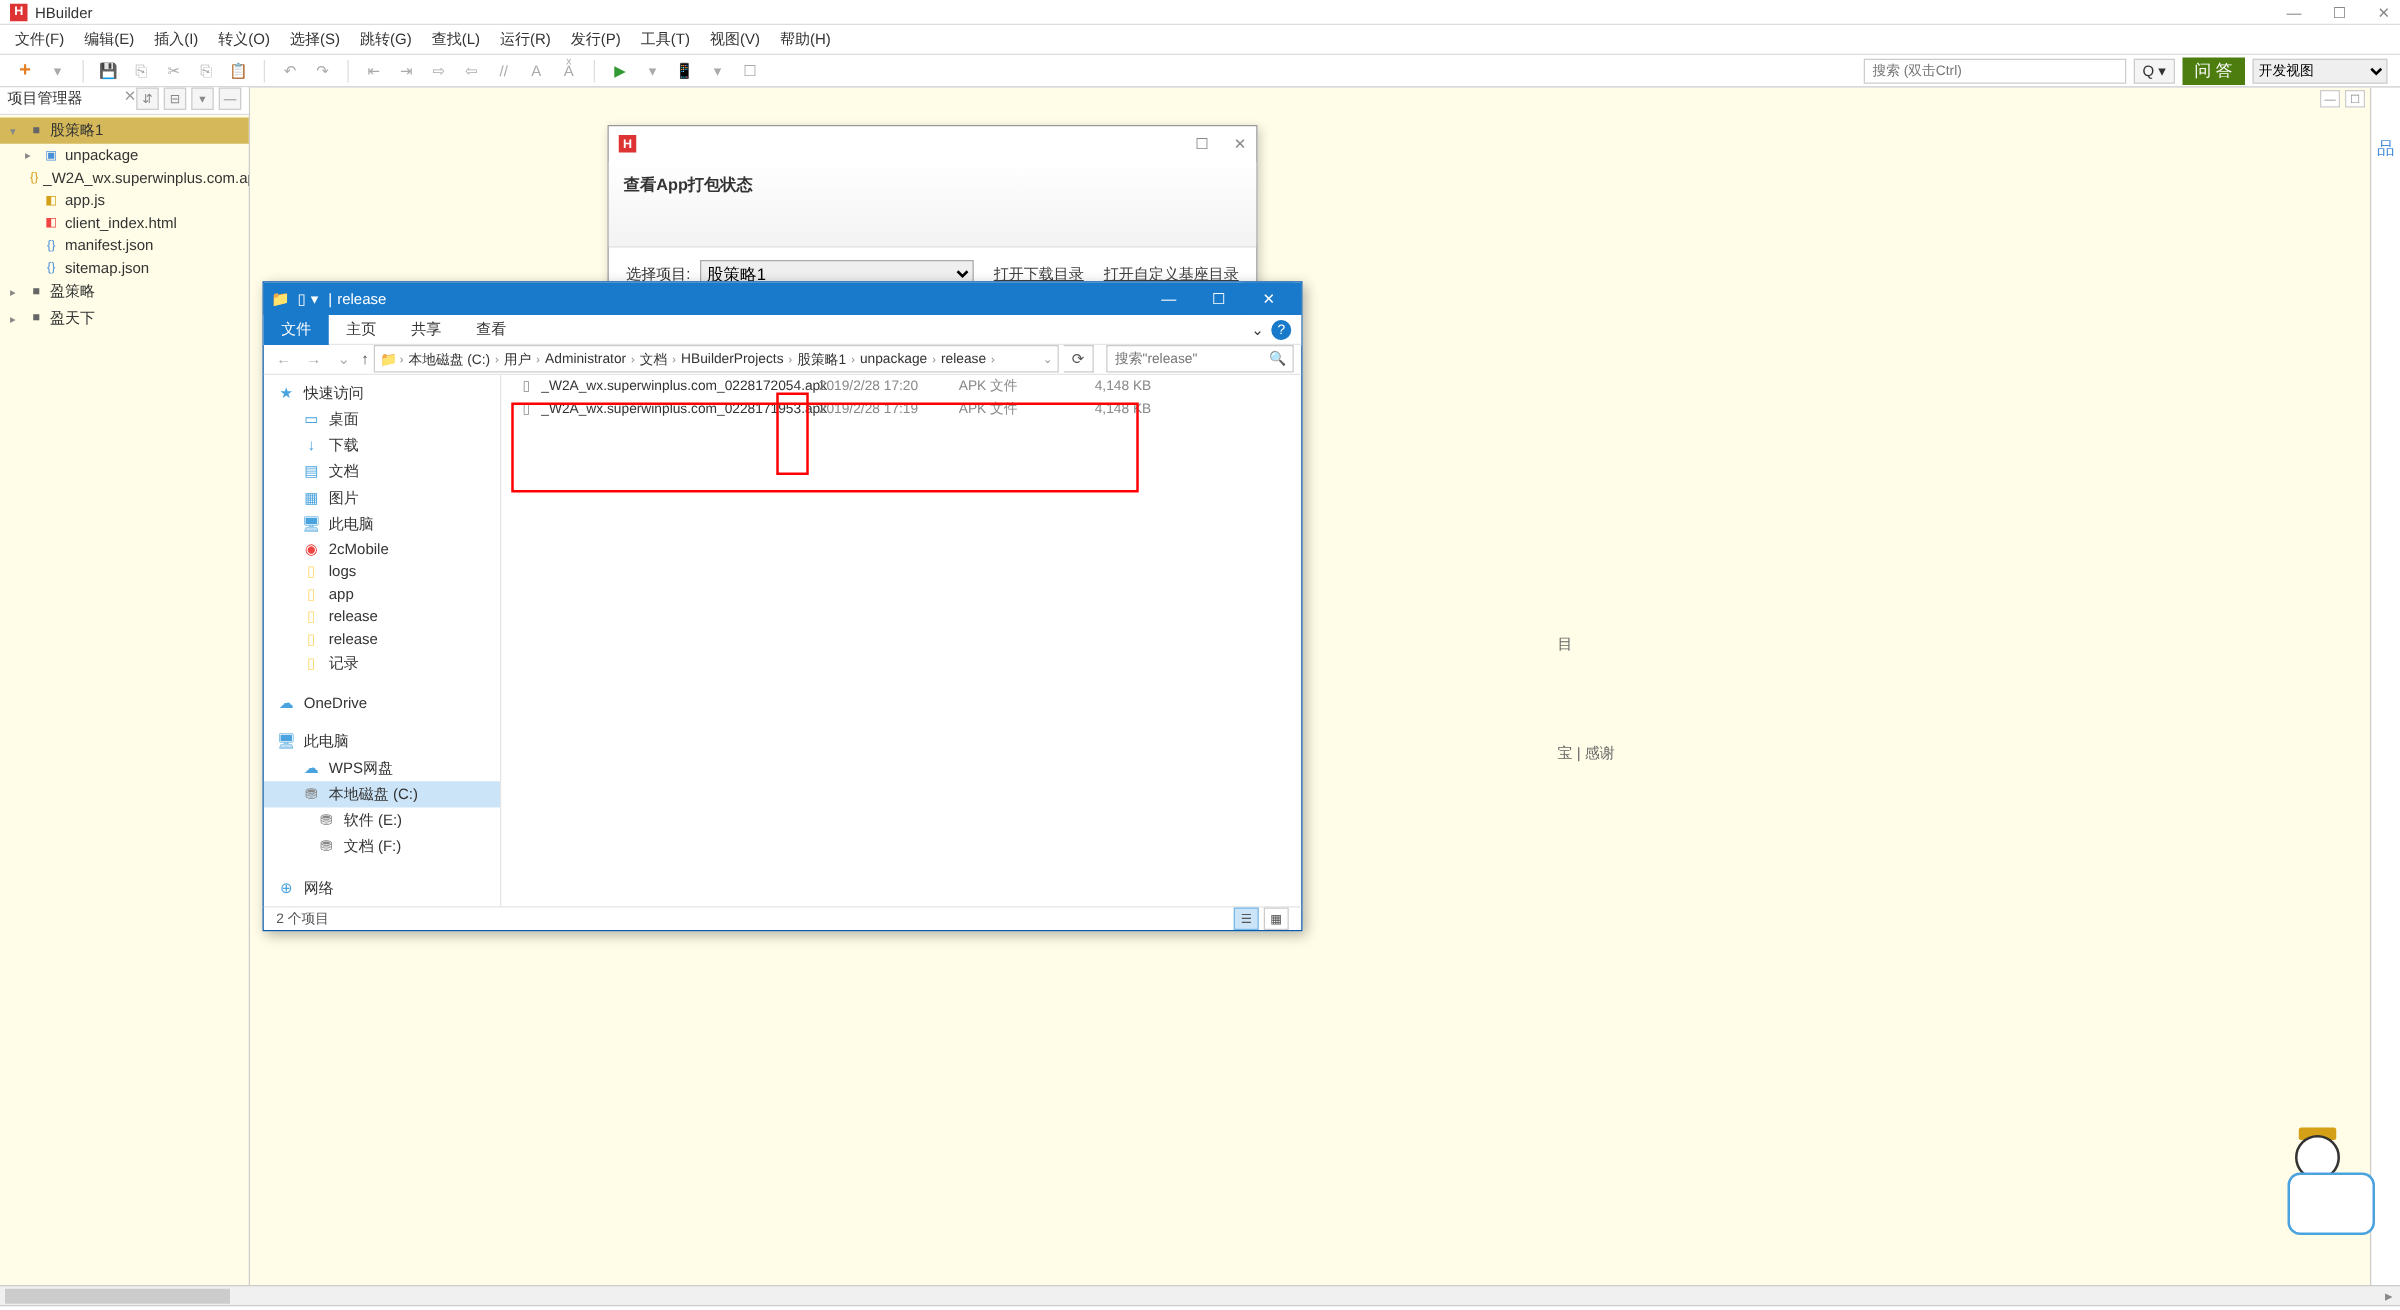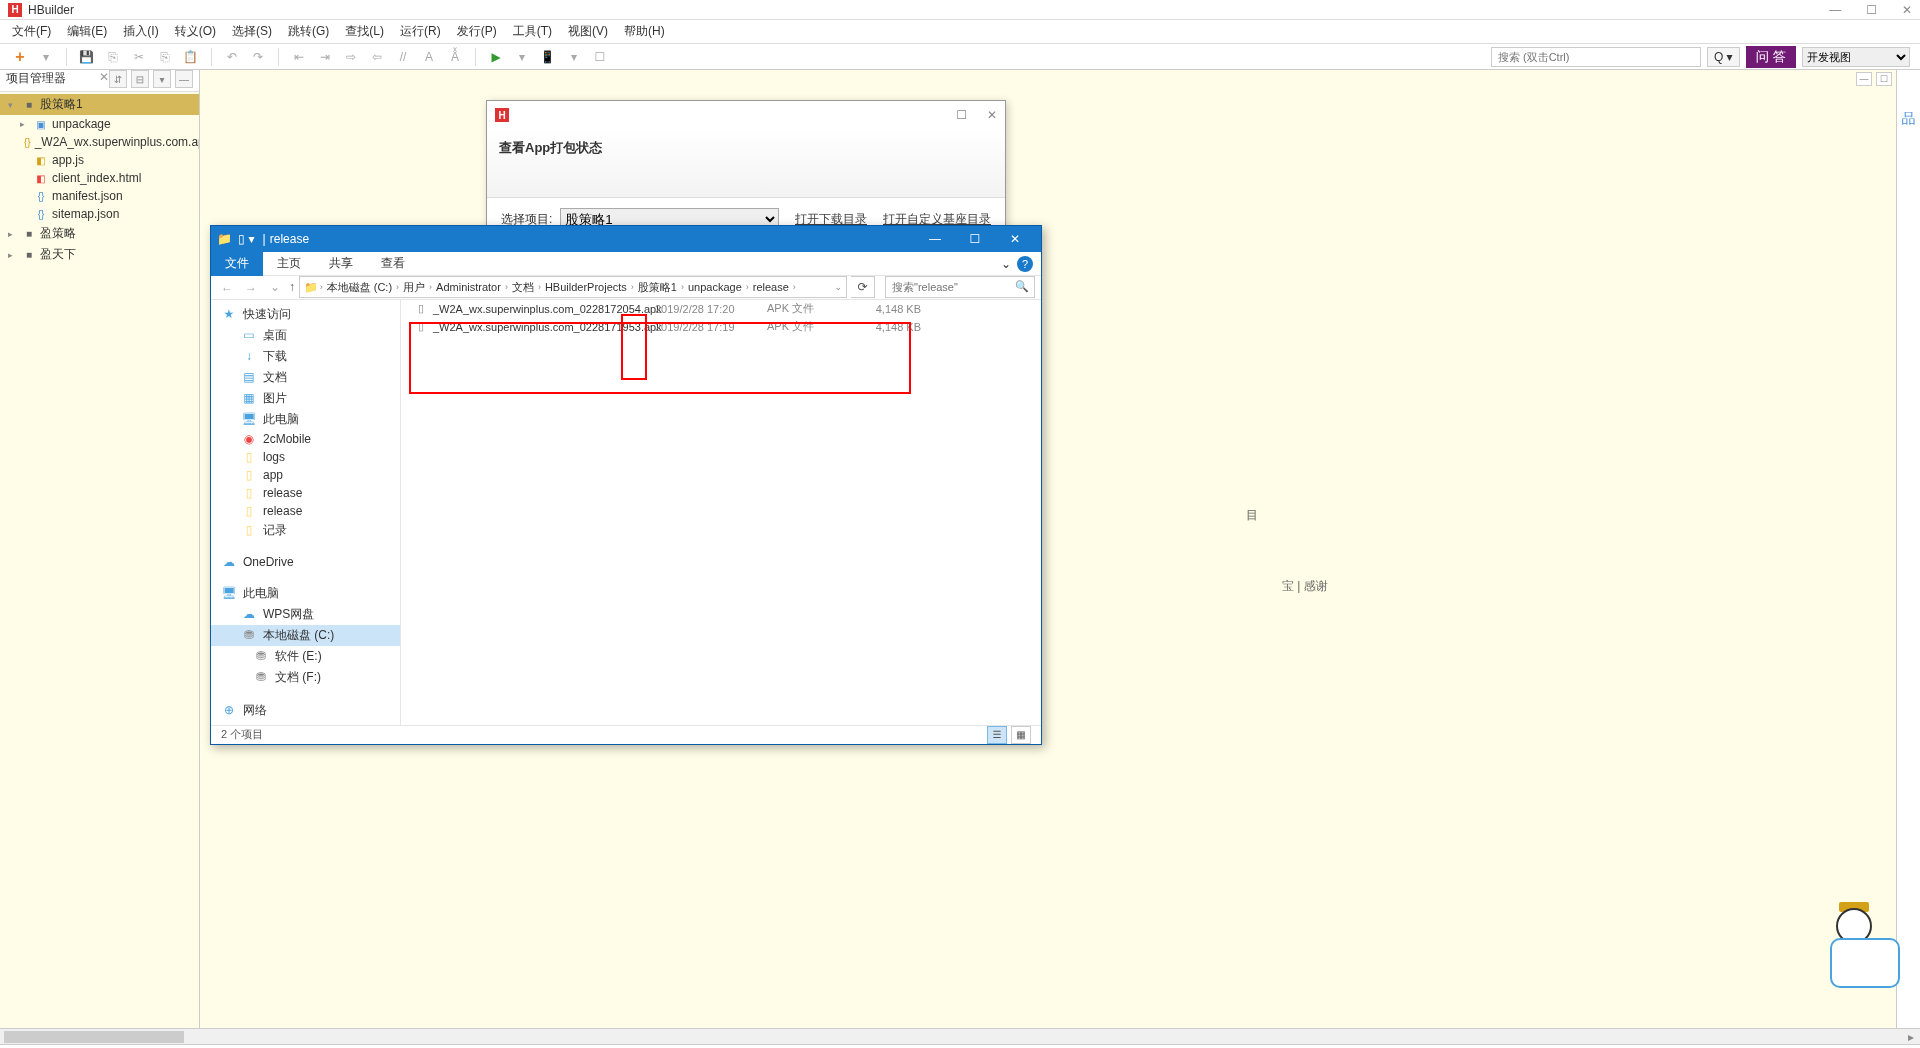--- a/index.html
+++ b/index.html
@@ -14,21 +14,21 @@
 .menubar { height: 24px; background: #fff; display: flex; align-items: center; padding: 0 8px; gap: 8px; border-bottom: 1px solid #ddd; }
 .menubar .menu-item { padding: 2px 4px; cursor: pointer; }
 
 .toolbar { height: 26px; background: #fff; display: flex; align-items: center; padding: 0 10px; gap: 6px; border-bottom: 1px solid #ccc; }
 .toolbar .tool-btn { width: 20px; height: 20px; display: flex; align-items: center; justify-content: center; color: #aaa; cursor: pointer; }
 .toolbar .plus { color: #e67e22; font-size: 16px; font-weight: bold; }
 .toolbar .sep { width: 1px; height: 18px; background: #ddd; margin: 0 4px; }
 .toolbar .spacer { flex: 1; }
 .toolbar .search-box { width: 210px; height: 20px; border: 1px solid #ccc; padding: 0 6px; font-size: 11px; color: #999; background: #fff; }
 .toolbar .q-btn { padding: 2px 6px; border: 1px solid #ccc; background: #f5f5f5; cursor: pointer; }
-.toolbar .wd-btn { padding: 2px 10px; background: #701a75; color: #fff; border: none; cursor: pointer; }
+.toolbar .wd-btn { padding: 2px 10px; background: #4d7c0f; color: #fff; border: none; cursor: pointer; }
 .toolbar .view-select { width: 108px; height: 20px; border: 1px solid #ccc; font-size: 11px; }
 
 .main-area { display: flex; height: calc(100% - 90px); }
 .sidebar { width: 200px; background: #fffde7; border-right: 1px solid #ccc; display: flex; flex-direction: column; }
 .sidebar-header { height: 22px; display: flex; align-items: flex-start; padding: 0 6px; border-bottom: 1px solid #ddd; background: #fff; }
 .sidebar-header .title { flex: 1; }
 .sidebar-header .close-x { cursor: pointer; color: #999; }
 .sidebar-header .icons { display: flex; gap: 4px; color: #888; }
 .sidebar-header .icons span { width: 18px; height: 18px; border: 1px solid #ccc; display: flex; align-items: center; justify-content: center; font-size: 10px; cursor: pointer; background: #f5f5f5; }
 .tree { padding: 2px 0; overflow: auto; flex: 1; }
@@ -142,21 +142,21 @@
 
 
 .float-char { position: absolute; right: 10px; bottom: 50px; width: 90px; height: 70px; }
 .float-char .body { width: 70px; height: 50px; background: #fff; border: 2px solid #4aa3df; border-radius: 10px; margin: 10px auto 0; position: relative; }
 .float-char .head { width: 36px; height: 36px; background: #fff; border: 2px solid #333; border-radius: 50%; position: absolute; top: -20px; left: 16px; }
 .float-char .hat { width: 30px; height: 10px; background: #d4a017; position: absolute; top: -26px; left: 19px; border-radius: 2px; }
 
 
 .bg-text { position: absolute; color: #666; font-size: 12px; z-index: 1; }
 .bg-text.t1 { left: 1046px; top: 437px; }
-.bg-text.t2 { left: 1046px; top: 508px; margin-left: 36px; }
+.bg-text.t2 { left: 1046px; top: 524px; }
 </style>
 </head>
 <body>
 
 <div class="titlebar">
   <div class="logo">H</div>
   <span>HBuilder</span>
   <div class="win-controls">
     <span>—</span>
     <span>☐</span>

